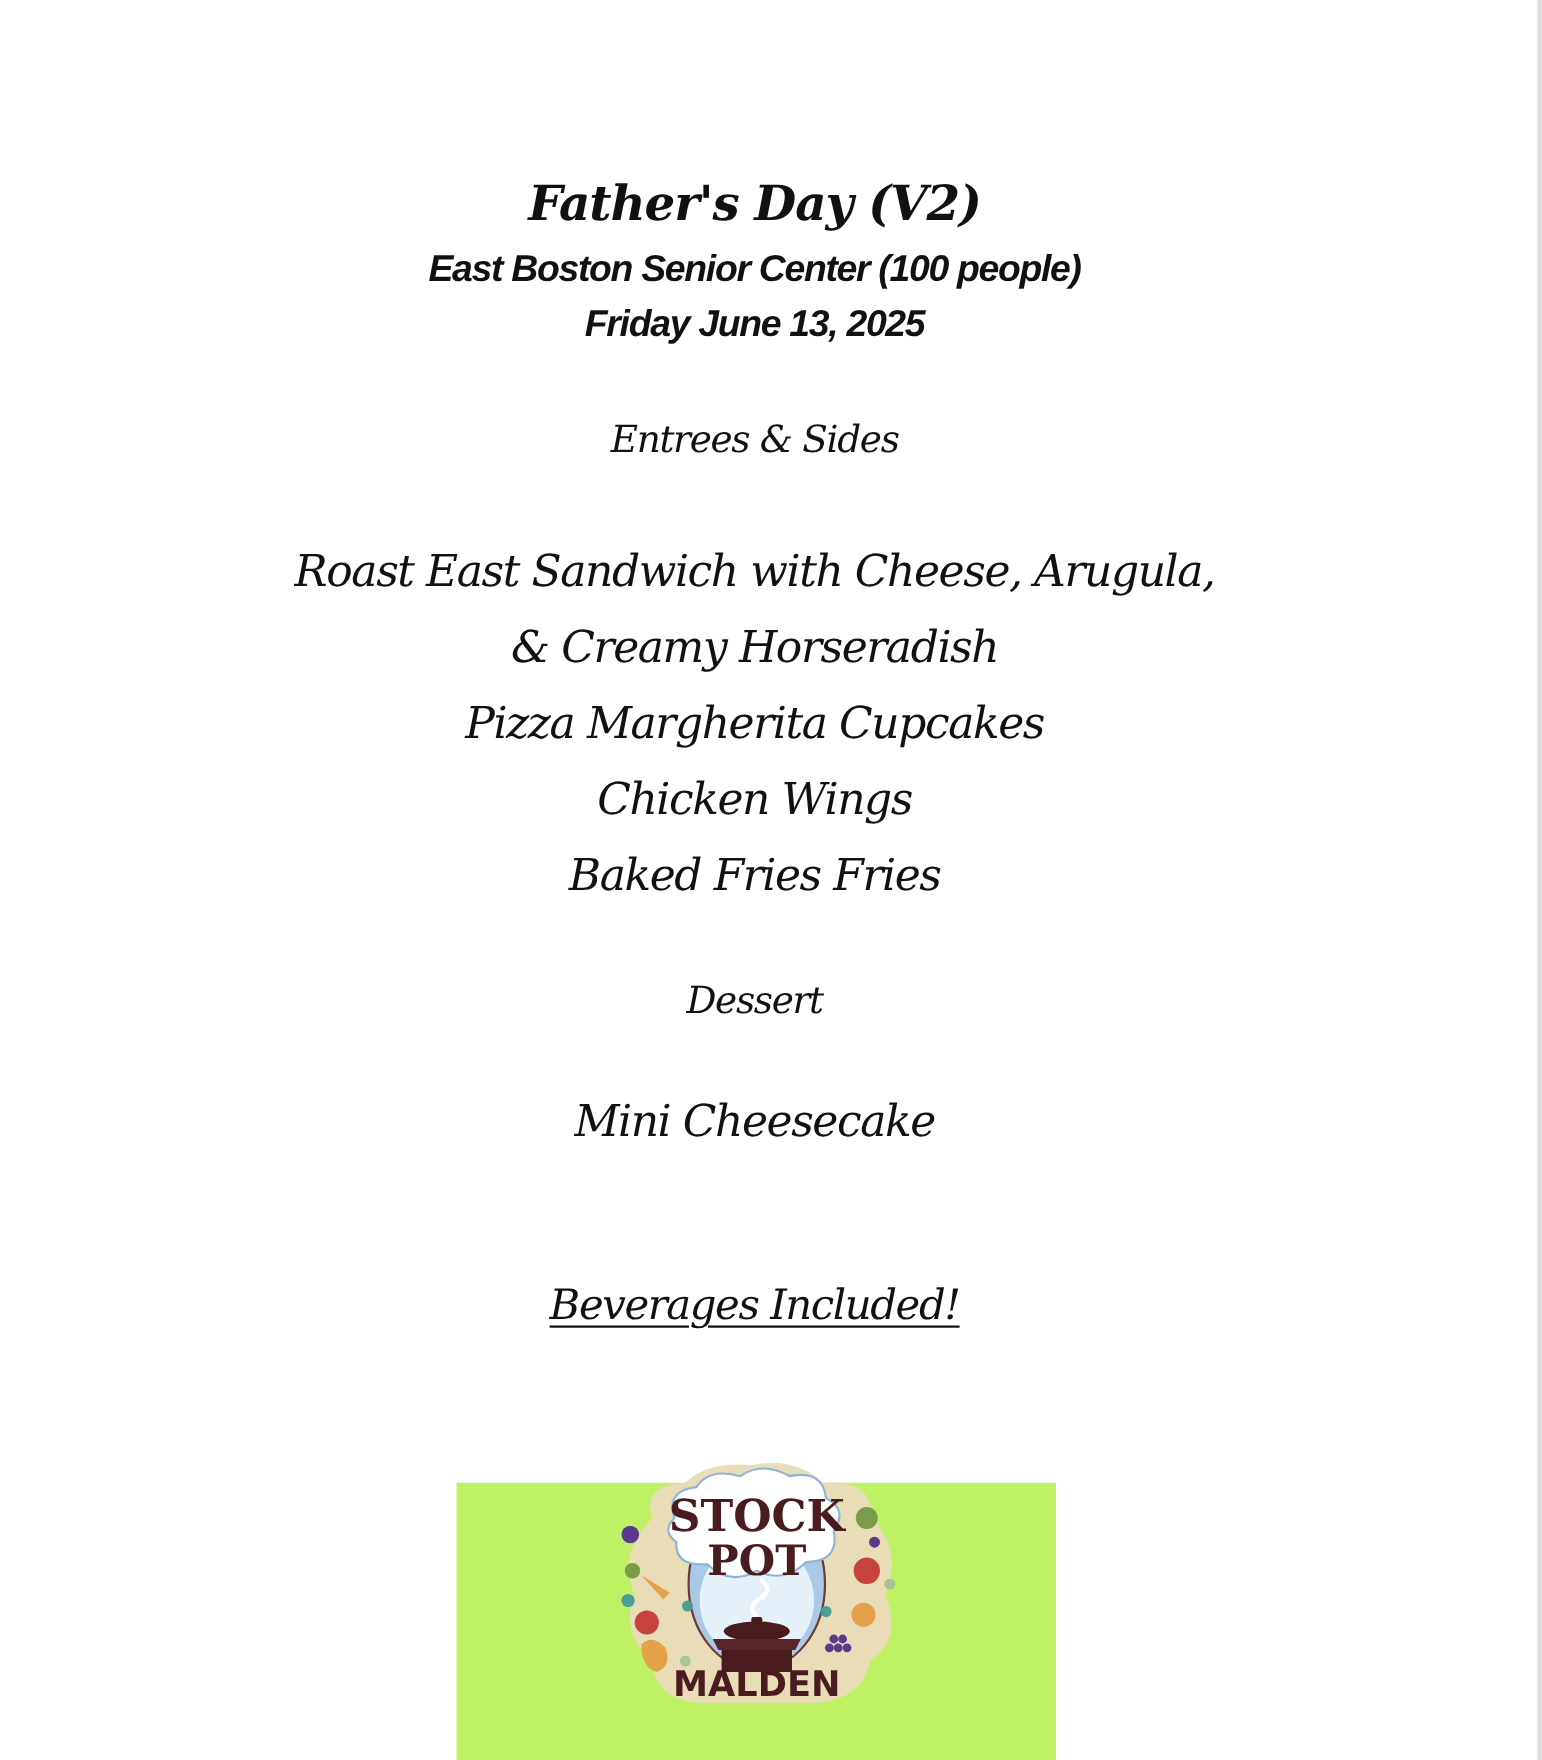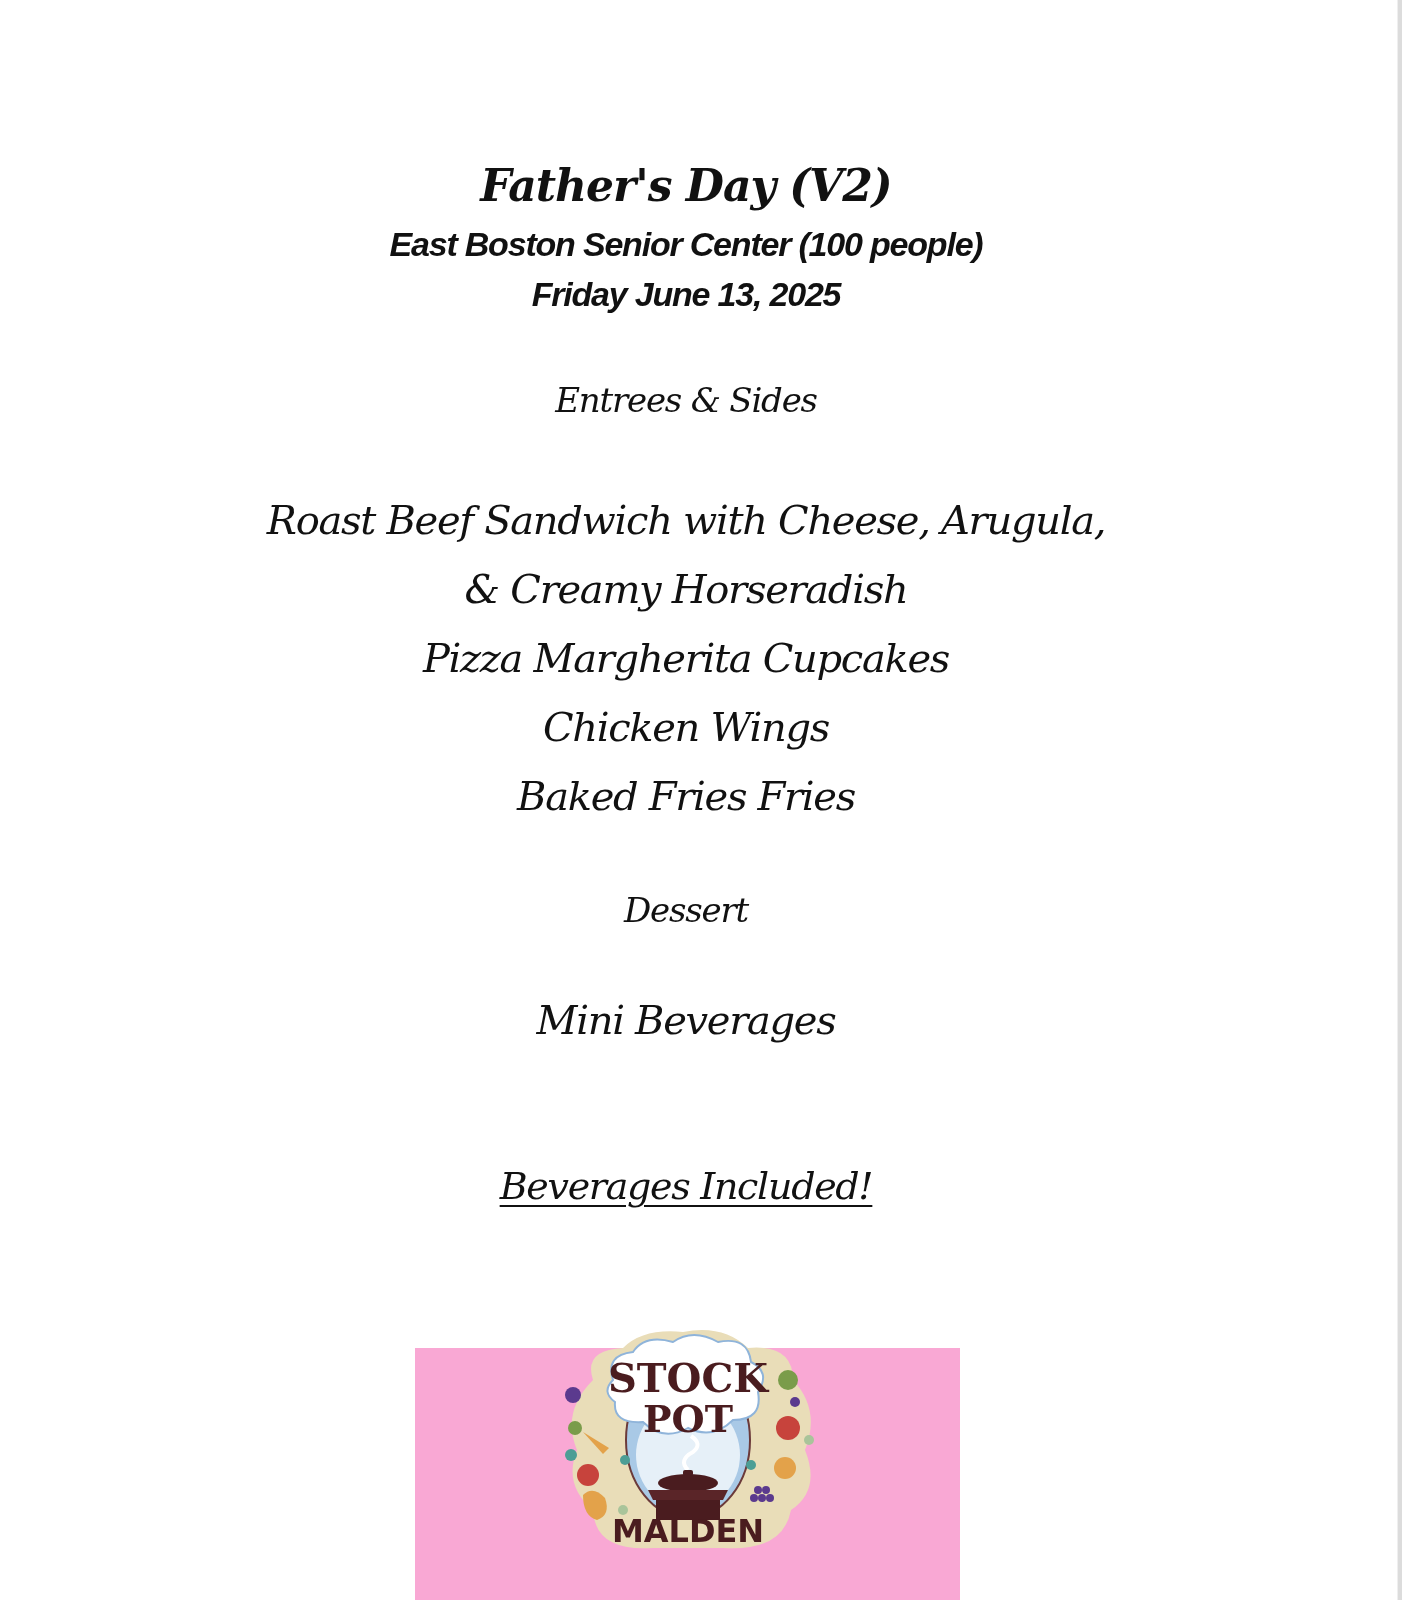--- a/index.html
+++ b/index.html
@@ -39,46 +39,46 @@
       font-family: "DejaVu Serif", serif; font-style: italic;
       font-size: 40px; letter-spacing: -1.3px; line-height: 56px;
     }
     .beverages {
       position: absolute; left: 0; width: 1372px; top: 1158px;
       font-family: "DejaVu Serif", serif; font-style: italic;
       font-size: 38px; letter-spacing: -1.3px; line-height: 56px;
     }
     .beverages span { text-decoration: underline; text-decoration-thickness: 2px; text-underline-offset: 6px; }
     .logo-box {
-      position: absolute; left: 415px; top: 1348px; width: 545px; height: 252px; background: #f9a8d4;
+      position: absolute; left: 415px; top: 1348px; width: 545px; height: 252px; background: #bef264;
     }
     .logo-svg { position: absolute; left: 138px; top: -28px; }
   </style>
 </head>
 <body>
 
 <div class="page-edge-inner"></div>
 <div class="page-edge"></div>
 
 <div class="doc">
   <div class="title">Father's Day (V2)</div>
   <div class="subtitle venue">East Boston Senior Center (100 people)</div>
   <div class="subtitle date">Friday June 13, 2025</div>
 
   <div class="section-heading entrees">Entrees &amp; Sides</div>
   <ul class="menu-list">
-    <li class="menu-item">Roast Beef Sandwich with Cheese, Arugula,</li>
+    <li class="menu-item">Roast East Sandwich with Cheese, Arugula,</li>
     <li class="menu-item">&amp; Creamy Horseradish</li>
     <li class="menu-item">Pizza Margherita Cupcakes</li>
     <li class="menu-item">Chicken Wings</li>
     <li class="menu-item">Baked Fries Fries</li>
   </ul>
 
   <div class="section-heading dessert">Dessert</div>
-  <div class="dessert-item">Mini Beverages</div>
+  <div class="dessert-item">Mini Cheesecake</div>
 
   <div class="beverages"><span>Beverages Included!</span></div>
 </div>
 
 <div class="logo-box">
   <svg class="logo-svg" width="270" height="235" viewBox="0 0 270 235">
 
     <path d="M40 60 Q30 30 70 28 Q90 8 130 12 Q170 4 195 28 Q240 24 240 60 Q268 90 252 130 Q268 170 238 190 Q230 232 170 228 L100 228 Q42 232 40 190 Q10 165 24 130 Q8 92 40 60 Z" fill="#e9ddb8"></path>
 
     <ellipse cx="135" cy="120" rx="62" ry="78" fill="#a9c9e6" stroke="#6b3a3a" stroke-width="2"></ellipse>

